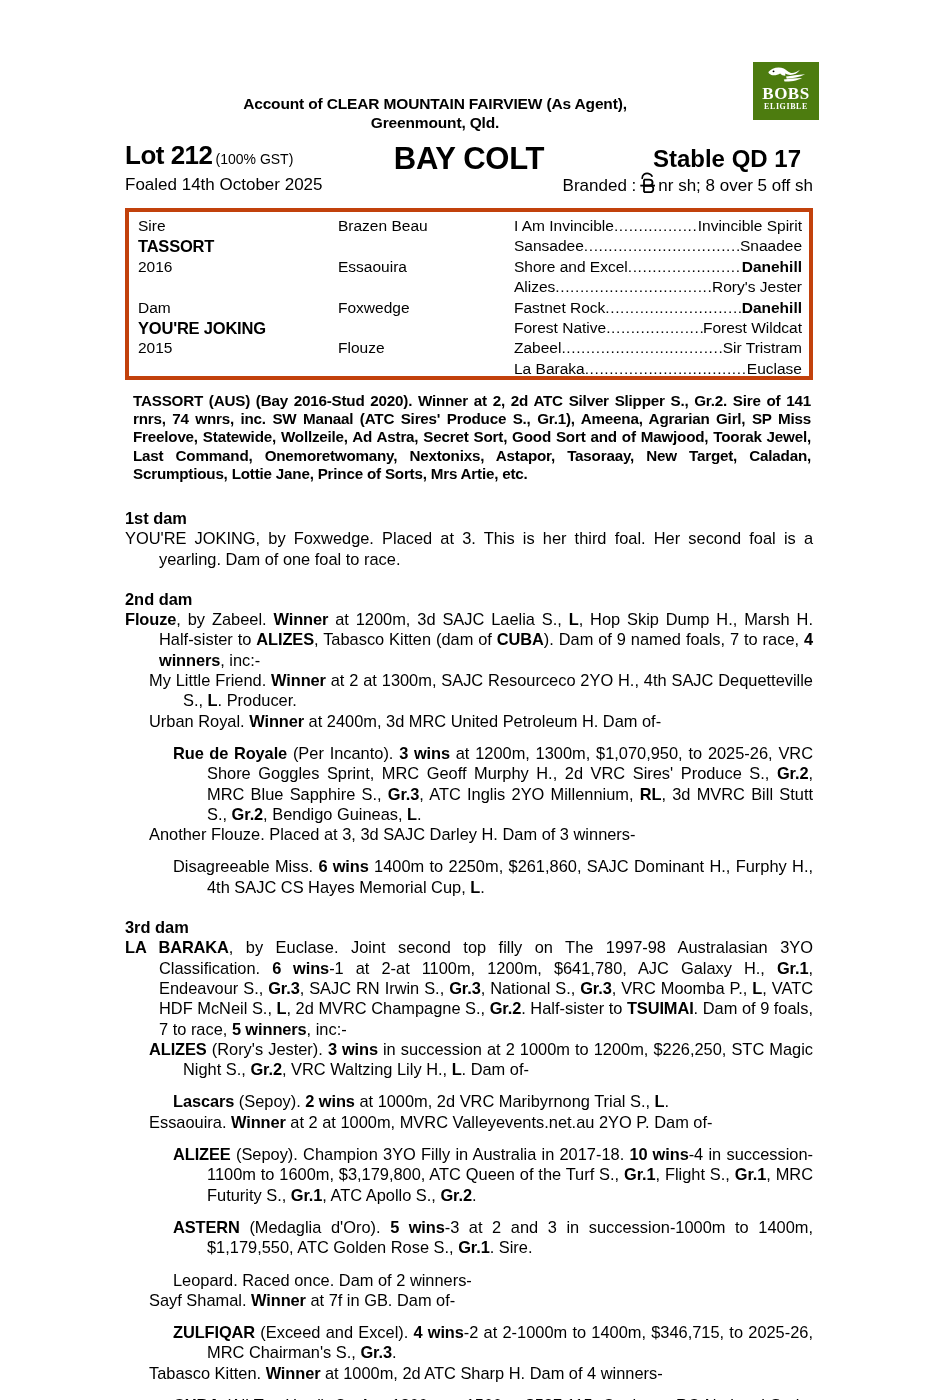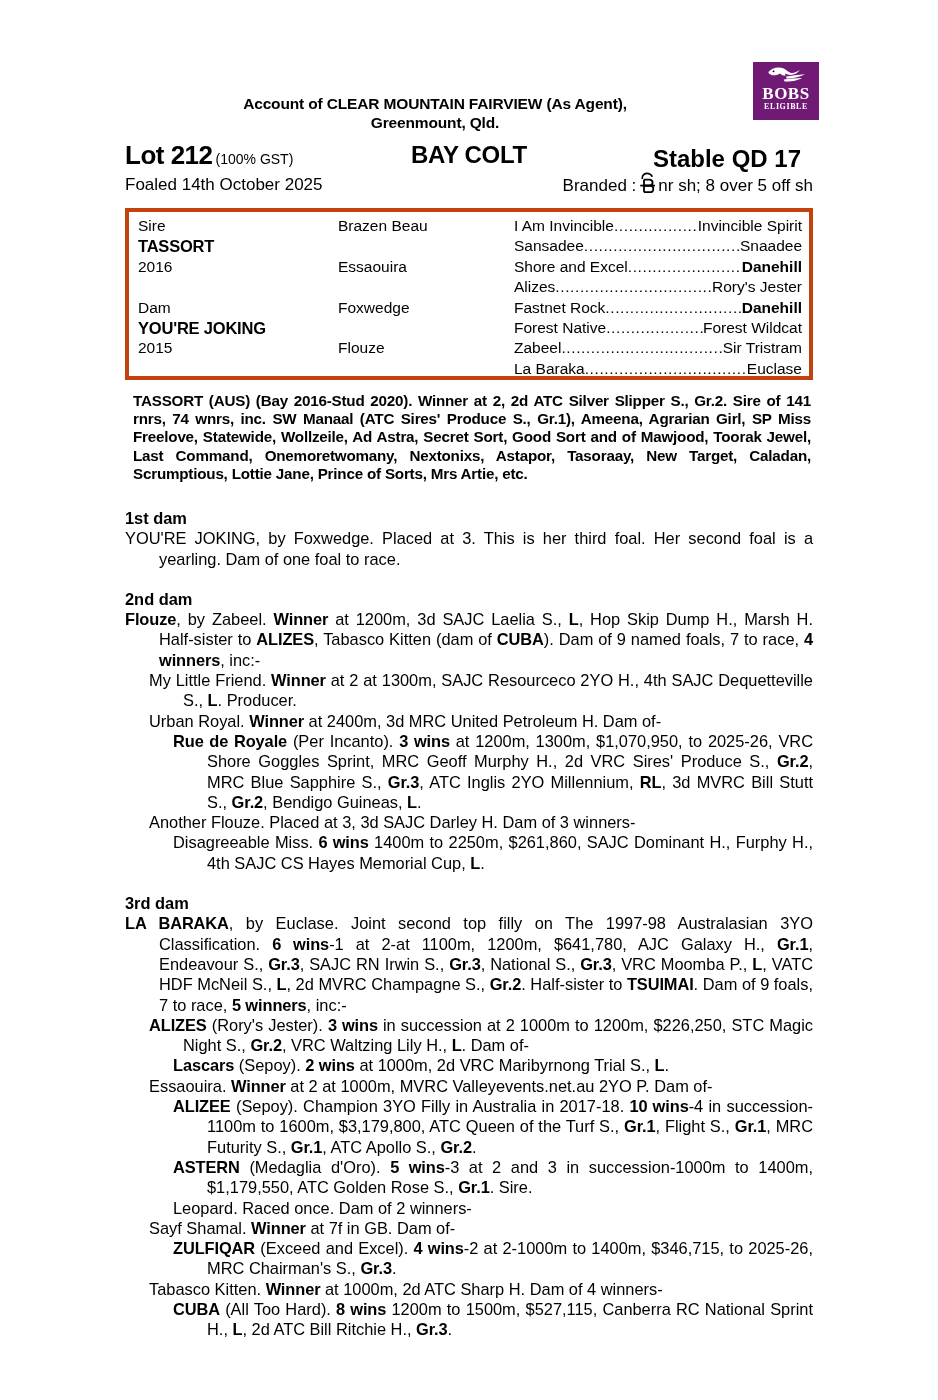--- a/index.html
+++ b/index.html
@@ -22,21 +22,21 @@
     box-sizing: border-box;
   }
 
   
   .bobs-logo {
     position: absolute;
     top: 62px;
     left: 753px;
     width: 66px;
     height: 58px;
-    background: #701a75;
+    background: #4d7c0f;
     display: flex;
     flex-direction: column;
     align-items: center;
     justify-content: flex-start;
     padding-top: 3px;
     box-sizing: border-box;
   }
   .bobs-horse {
     width: 44px;
     height: 20px;
@@ -96,21 +96,21 @@
     font-size: 14px;
     margin-left: 3px;
   }
   .lot-center {
     position: absolute;
     left: 0;
     right: 0;
     top: 1px;
     text-align: center;
     font-weight: bold;
-    font-size: 24px;
+    font-size: 31px;
     letter-spacing: -0.3px;
   }
   .lot-right {
     position: absolute;
     right: 12px;
     top: 5px;
     font-weight: bold;
     font-size: 24px;
     white-space: nowrap;
   }
@@ -219,21 +219,21 @@
   .gap { height: 20px; }
   .para {
     text-align: justify;
     margin: 0;
     text-indent: 0;
   }
   
   .lvl0 { padding-left: 0px;   text-indent: -0px; }
   .lvl0 { padding-left: 34px;  text-indent: -34px; }
   .lvl1 { padding-left: 58px;  text-indent: -34px; }
-  .lvl2 { padding-left: 82px;  text-indent: -34px; }
+  .lvl2 { padding-left: 82px;  text-indent: -34px; margin-top: 12px; }
   .lvl3 { padding-left: 106px; text-indent: -34px; }
   .nm { font-weight: bold; letter-spacing: -0.1px; }
 </style>
 </head>
 <body>
 
 <div class="page">
 
   <div class="bobs-logo">
     <svg class="bobs-horse" viewBox="0 0 60 26">

